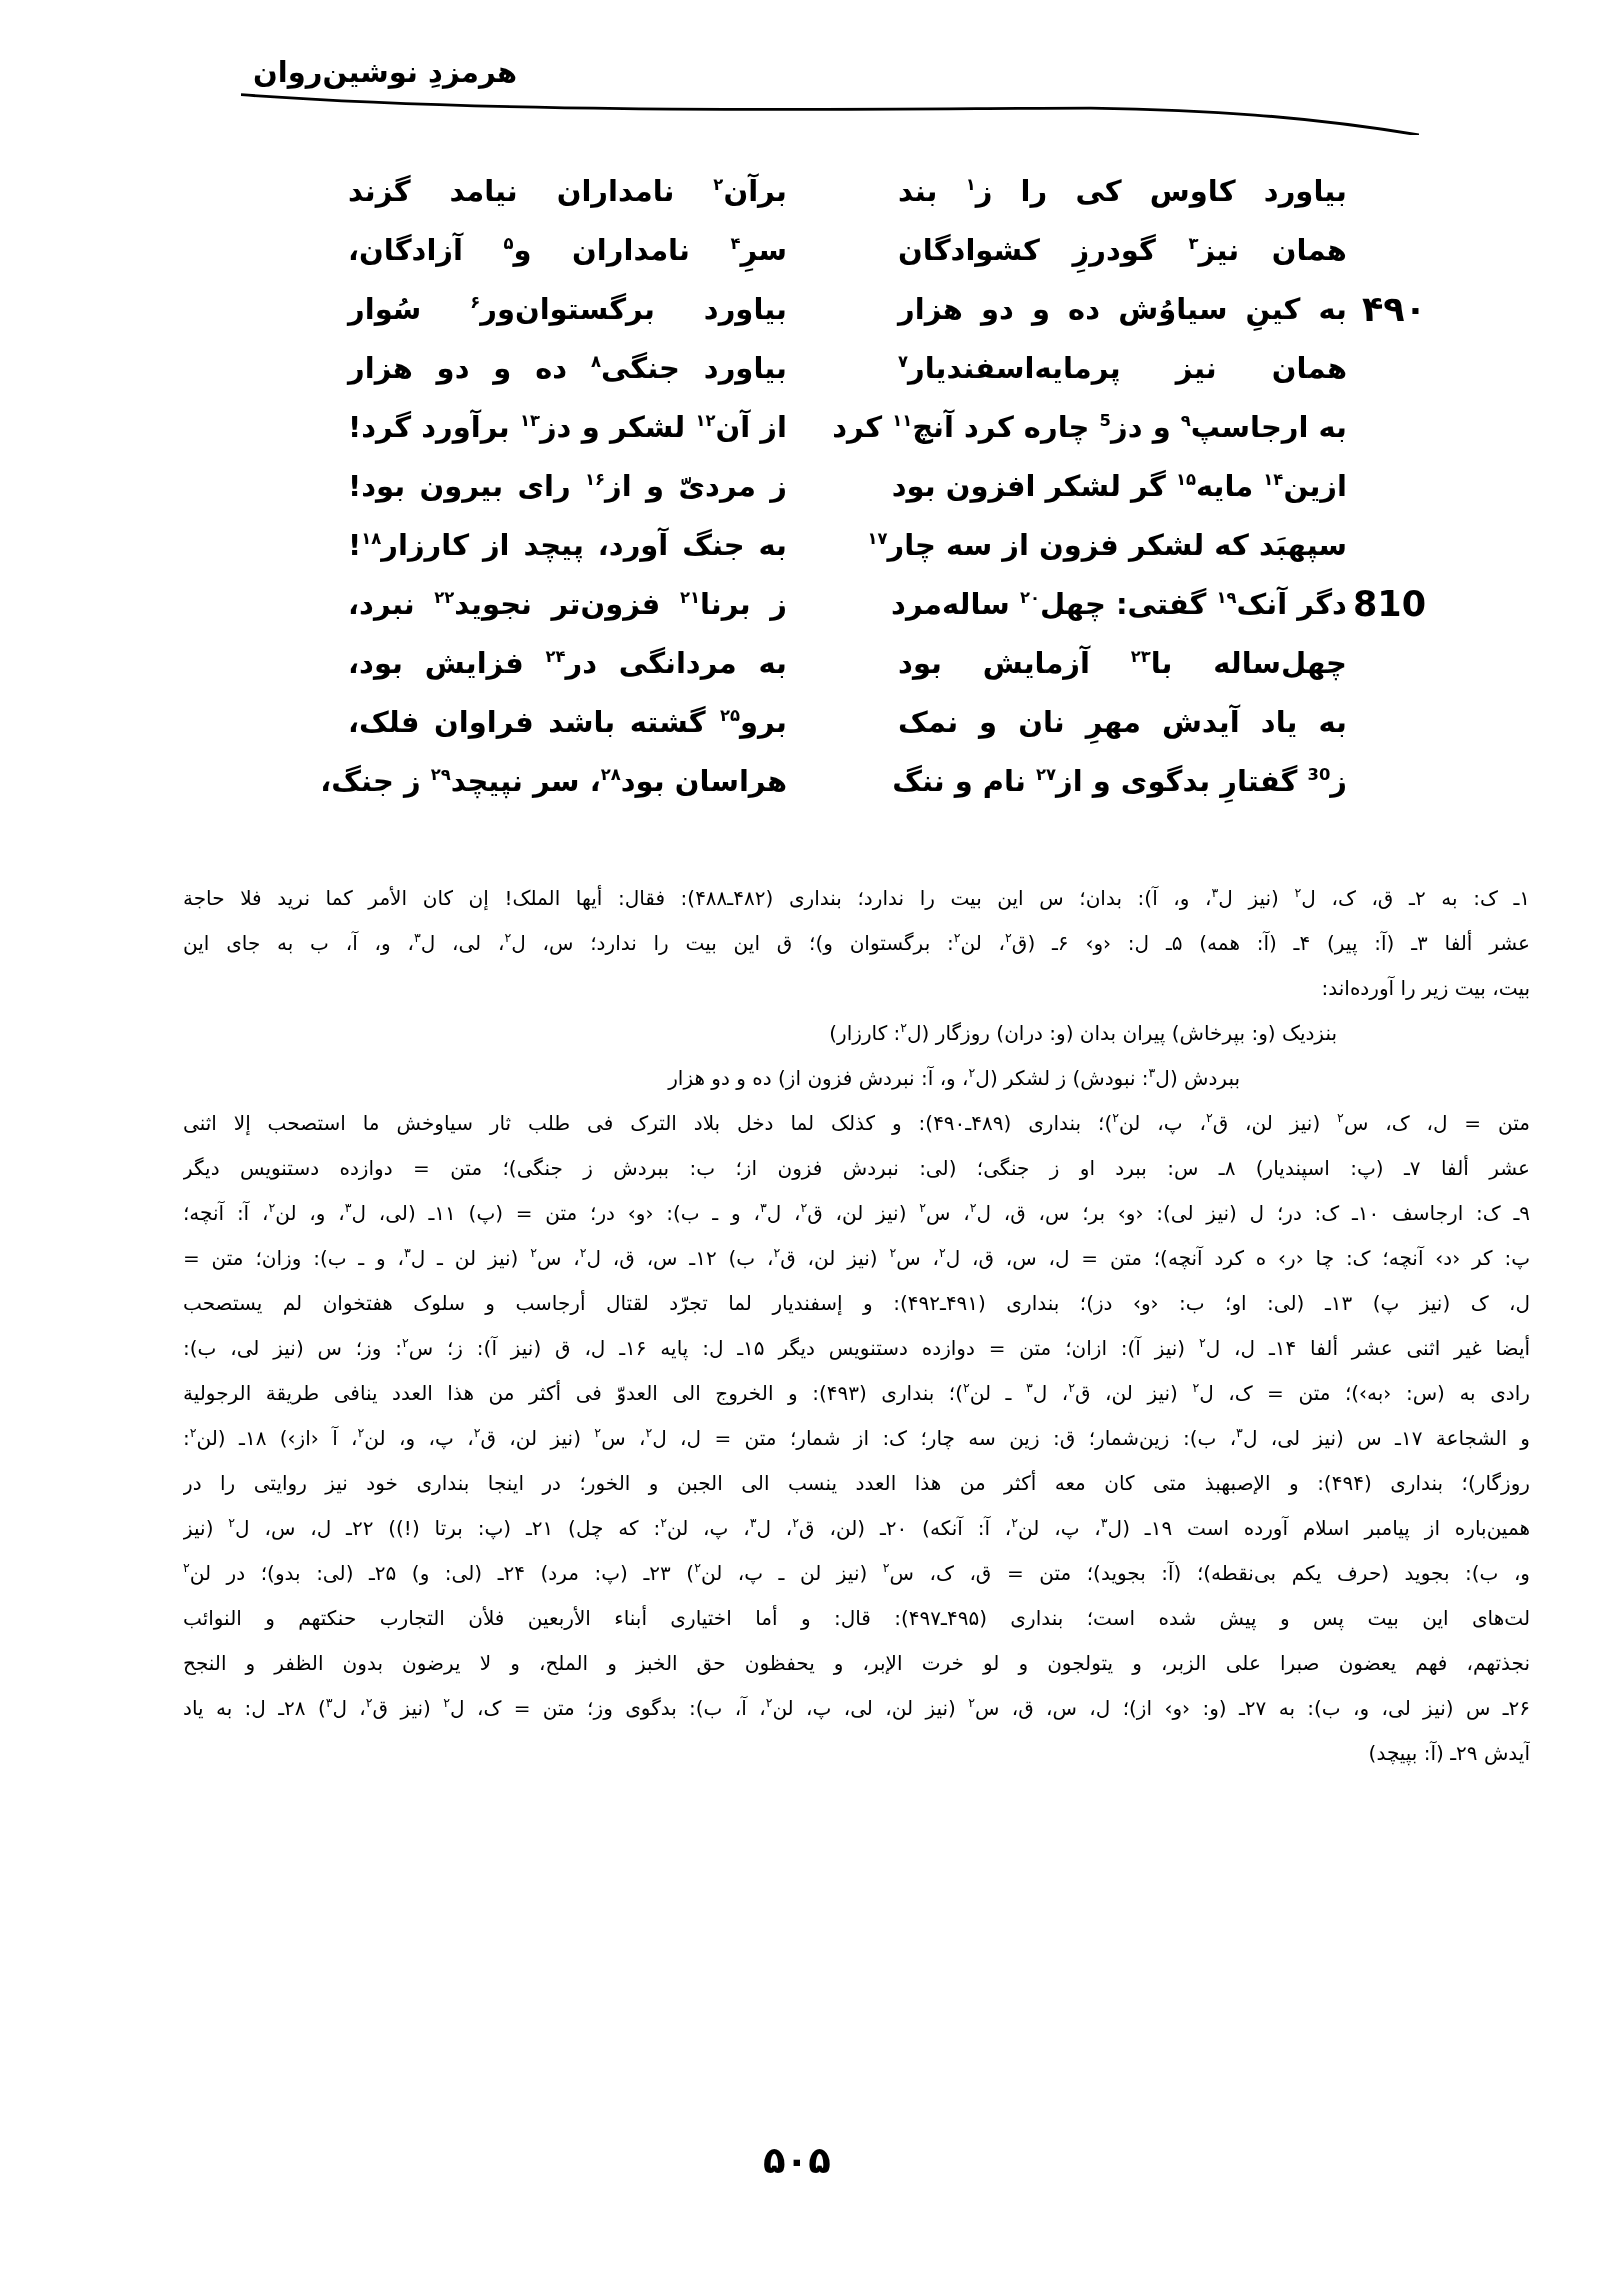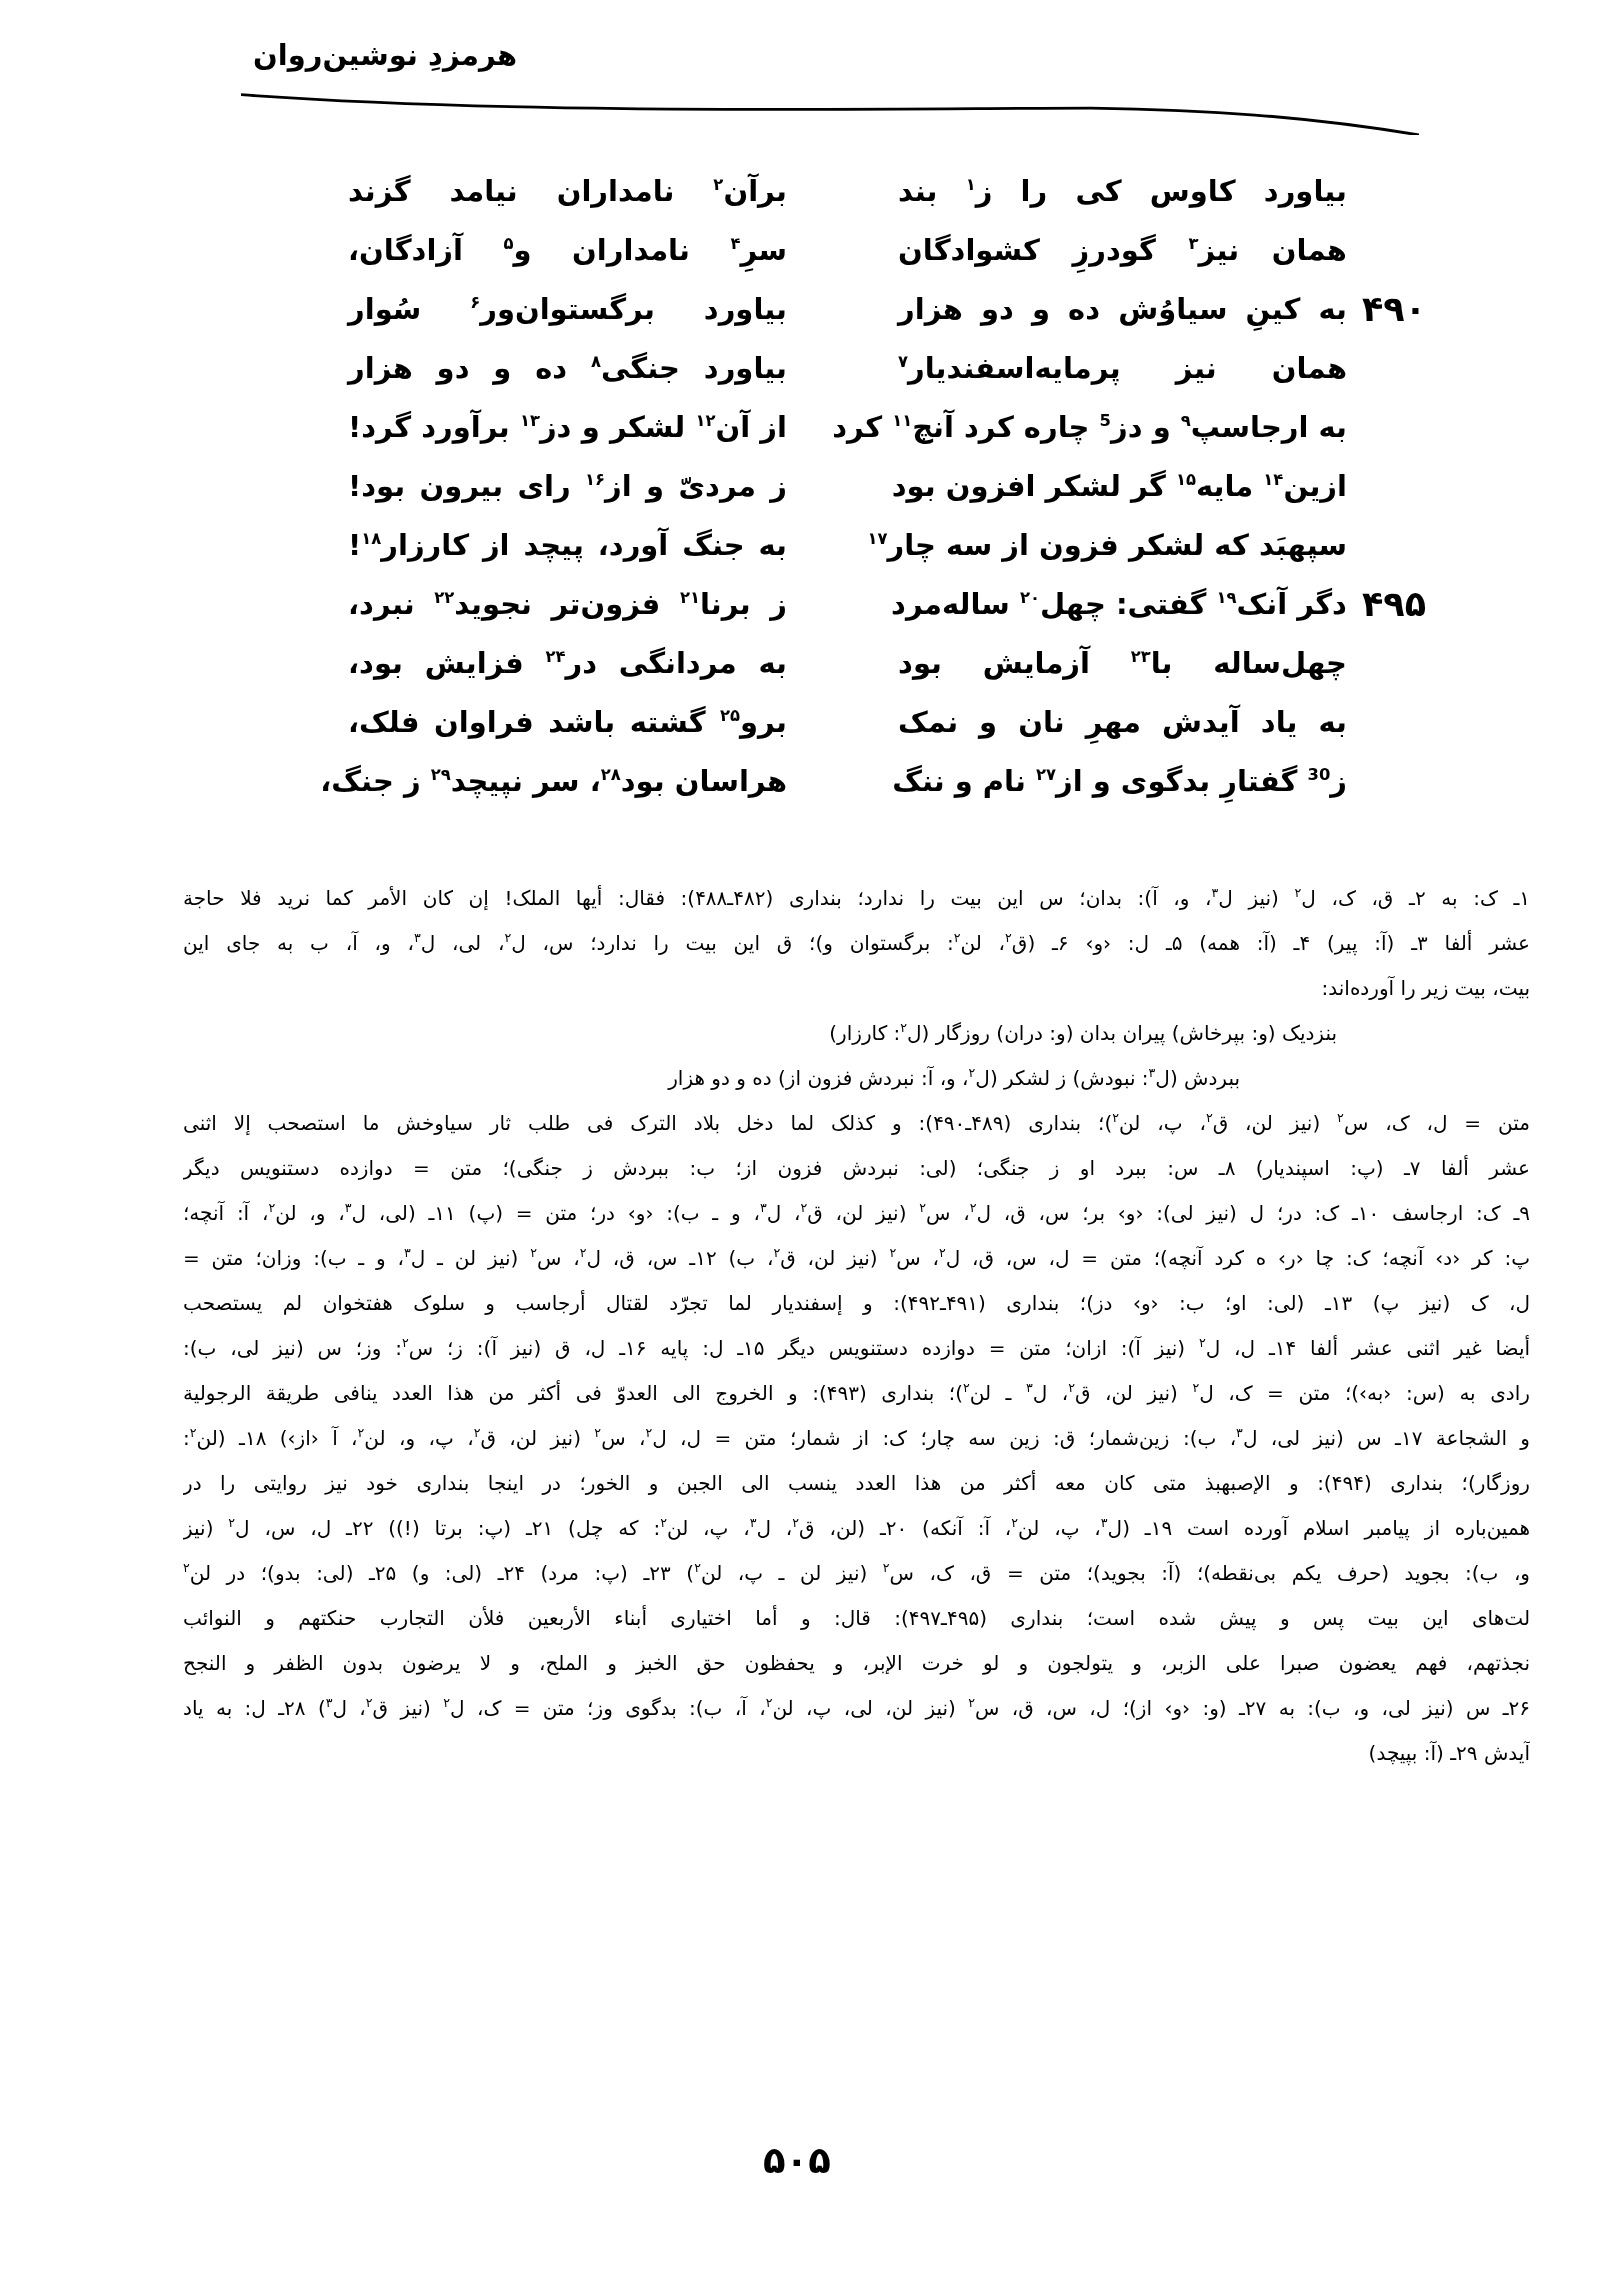--- a/index.html
+++ b/index.html
@@ -1,18 +1,18 @@
 <!DOCTYPE html>
 <html><head>
 <meta charset="utf-8">
 <style>
   html, body { margin:0; padding:0; background:#ffffff; }
   body { width:1607px; height:2292px; position:relative; overflow:hidden; color:#000;
          font-family:"DejaVu Sans", sans-serif; }
-  .running-head { position:absolute; left:253px; top:38px; font-size:29px; font-weight:bold;
+  .running-head { position:absolute; left:253px; top:55px; font-size:29px; font-weight:bold;
                   direction:rtl; letter-spacing:-1px; }
   .head-rule { position:absolute; left:241px; top:87px; width:1178px; height:48px; }
   .verse-col { position:absolute; top:162px; direction:rtl; }
   .verse-col.right { left:898px; width:449px; }
   .verse-col.left { left:348px; width:439px; }
   .hemistich { height:59px; font-size:29px; font-weight:bold; line-height:59px;
                text-align:justify; text-align-last:justify; white-space:nowrap; position:relative; }
   .hemistich sup { font-size:16.4px; vertical-align:super; line-height:0; }
   .verse-num { position:absolute; right:-79px; top:0; font-size:35px; font-weight:bold; }
   .footnotes { position:absolute; left:183px; top:876px; width:1347px; direction:rtl; }
@@ -33,21 +33,21 @@
 </svg>
 
 <div class="verse-col right" id="col-right">
     <div class="hemistich"><span>بیاورد کاوس کی را ز<sup>۱</sup> بند</span></div>
     <div class="hemistich"><span>همان نیز<sup>۳</sup> گودرزِ کشوادگان</span></div>
     <div class="hemistich"><span class="verse-num">۴۹۰</span><span>به کینِ سیاوُش ده و دو هزار</span></div>
     <div class="hemistich"><span>همان نیز پرمایه‌اسفندیار<sup>۷</sup></span></div>
     <div class="hemistich"><span>به ارجاسپ<sup>۹</sup> و دز<sup>5</sup> چاره کرد آنچ<sup>۱۱</sup> کرد</span></div>
     <div class="hemistich"><span>ازین<sup>۱۴</sup> مایه<sup>۱۵</sup> گر لشکر افزون بود</span></div>
     <div class="hemistich"><span>سپهبَد که لشکر فزون از سه چار<sup>۱۷</sup></span></div>
-    <div class="hemistich"><span class="verse-num">۴۹۵</span><span>دگر آنک<sup>۱۹</sup> گفتی: چهل<sup>۲۰</sup> ساله‌مرد</span></div>
+    <div class="hemistich"><span class="verse-num">810</span><span>دگر آنک<sup>۱۹</sup> گفتی: چهل<sup>۲۰</sup> ساله‌مرد</span></div>
     <div class="hemistich"><span>چهل‌ساله با<sup>۲۳</sup> آزمایش بود</span></div>
     <div class="hemistich"><span>به یاد آیدش مهرِ نان و نمک</span></div>
     <div class="hemistich"><span>ز<sup>30</sup> گفتارِ بدگوی و از<sup>۲۷</sup> نام و ننگ</span></div>
   </div>
 <div class="verse-col left" id="col-left">
     <div class="hemistich">برآن<sup>۲</sup> نامداران نیامد گزند</div>
     <div class="hemistich">سرِ<sup>۴</sup> نامداران و<sup>۵</sup> آزادگان،</div>
     <div class="hemistich">بیاورد برگستوان‌ور<sup>۶</sup> سُوار</div>
     <div class="hemistich">بیاورد جنگی<sup>۸</sup> ده و دو هزار</div>
     <div class="hemistich">از آن<sup>۱۲</sup> لشکر و دز<sup>۱۳</sup> برآورد گرد!</div>

